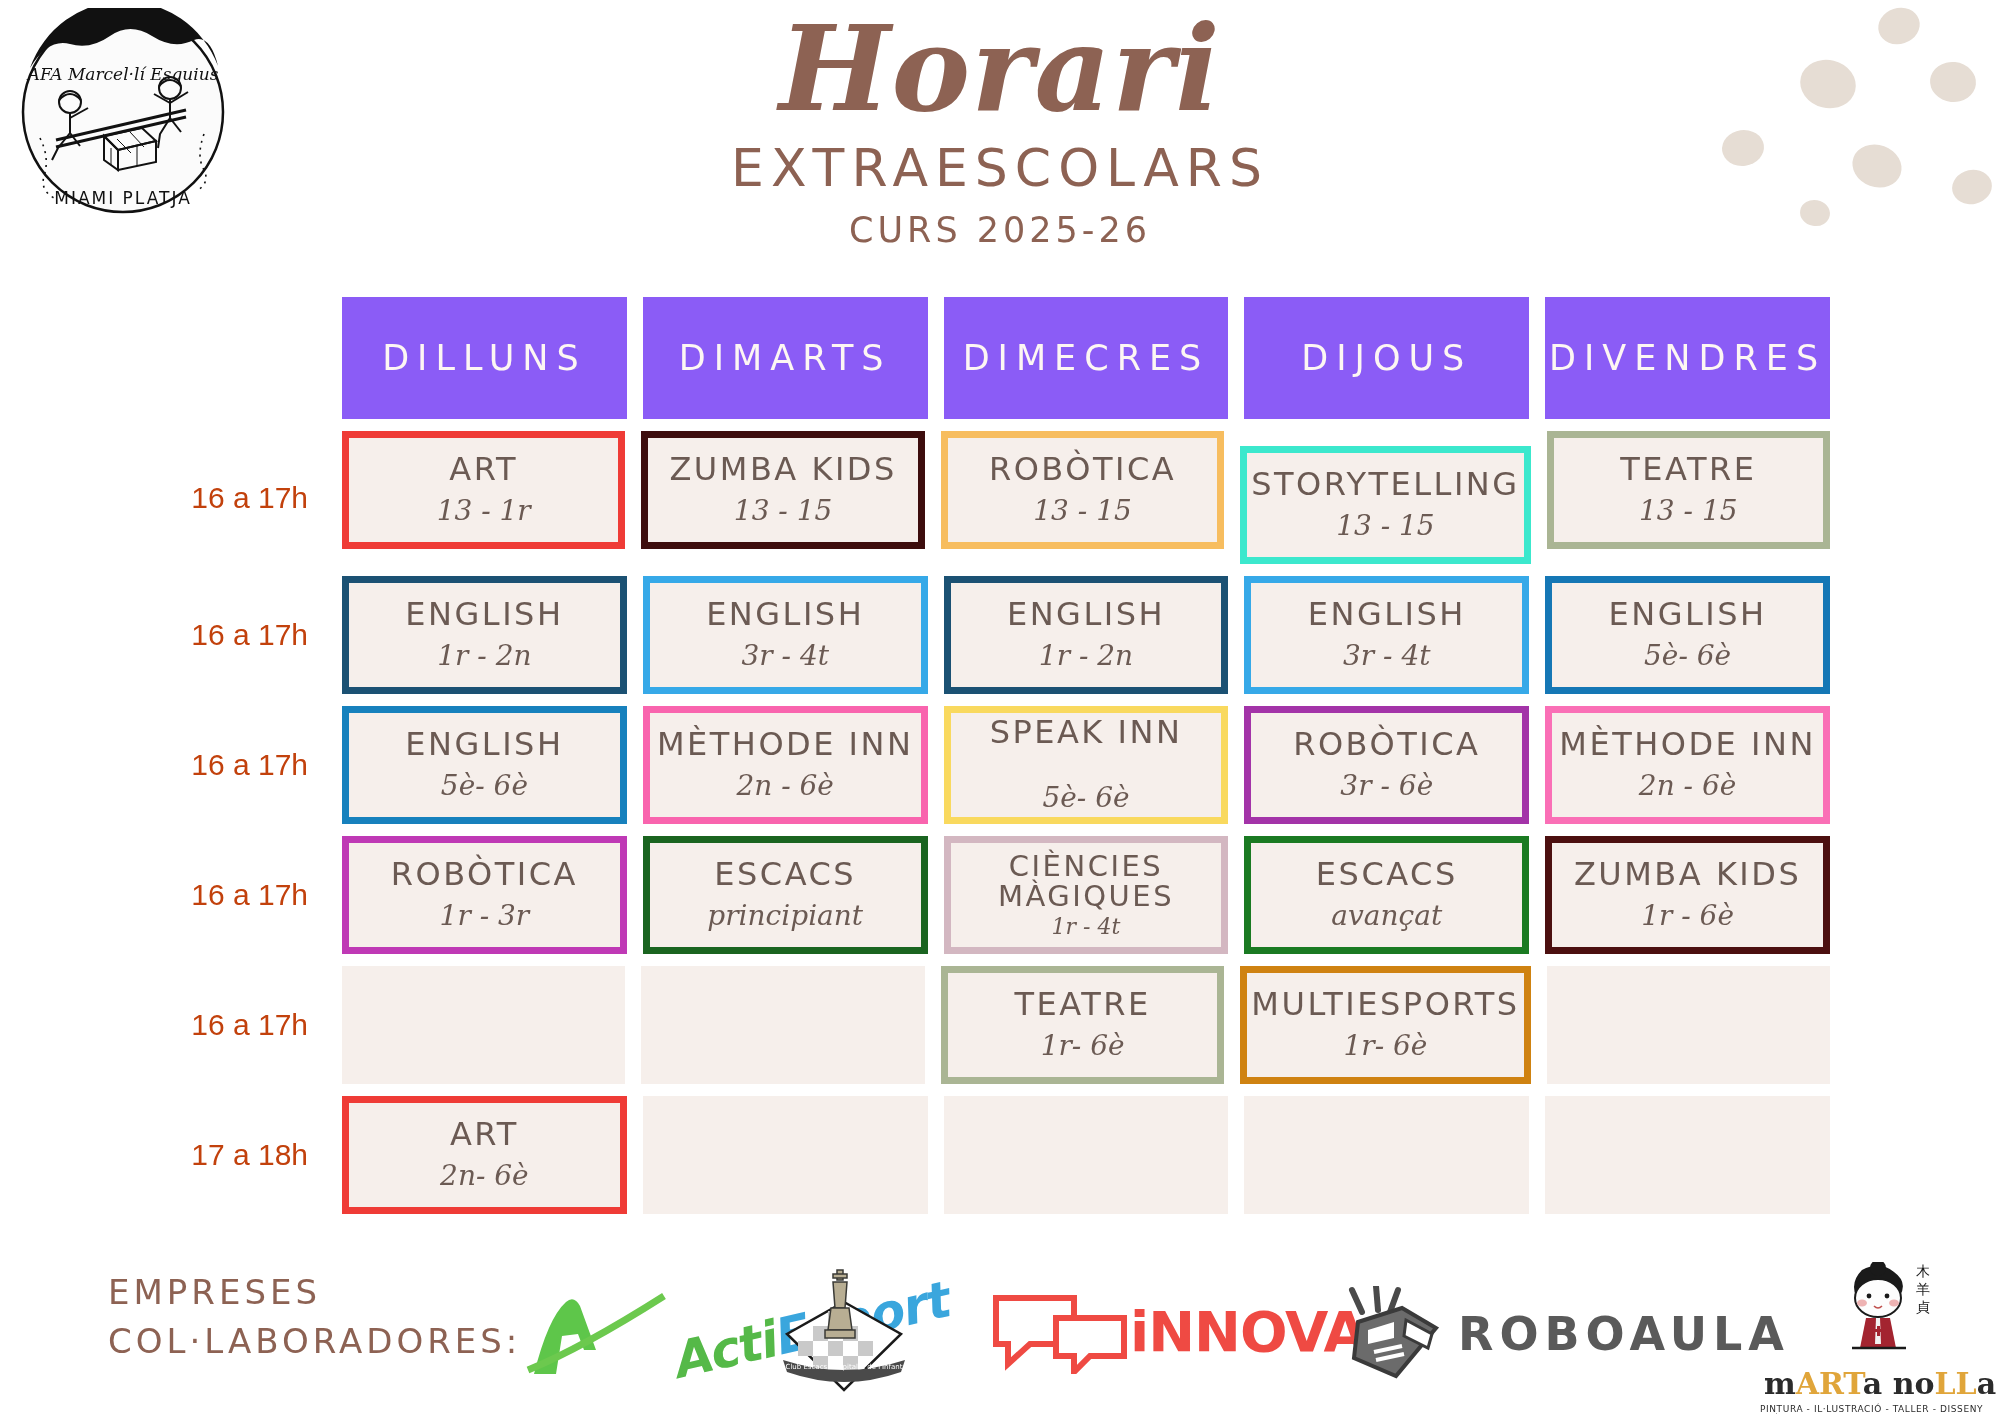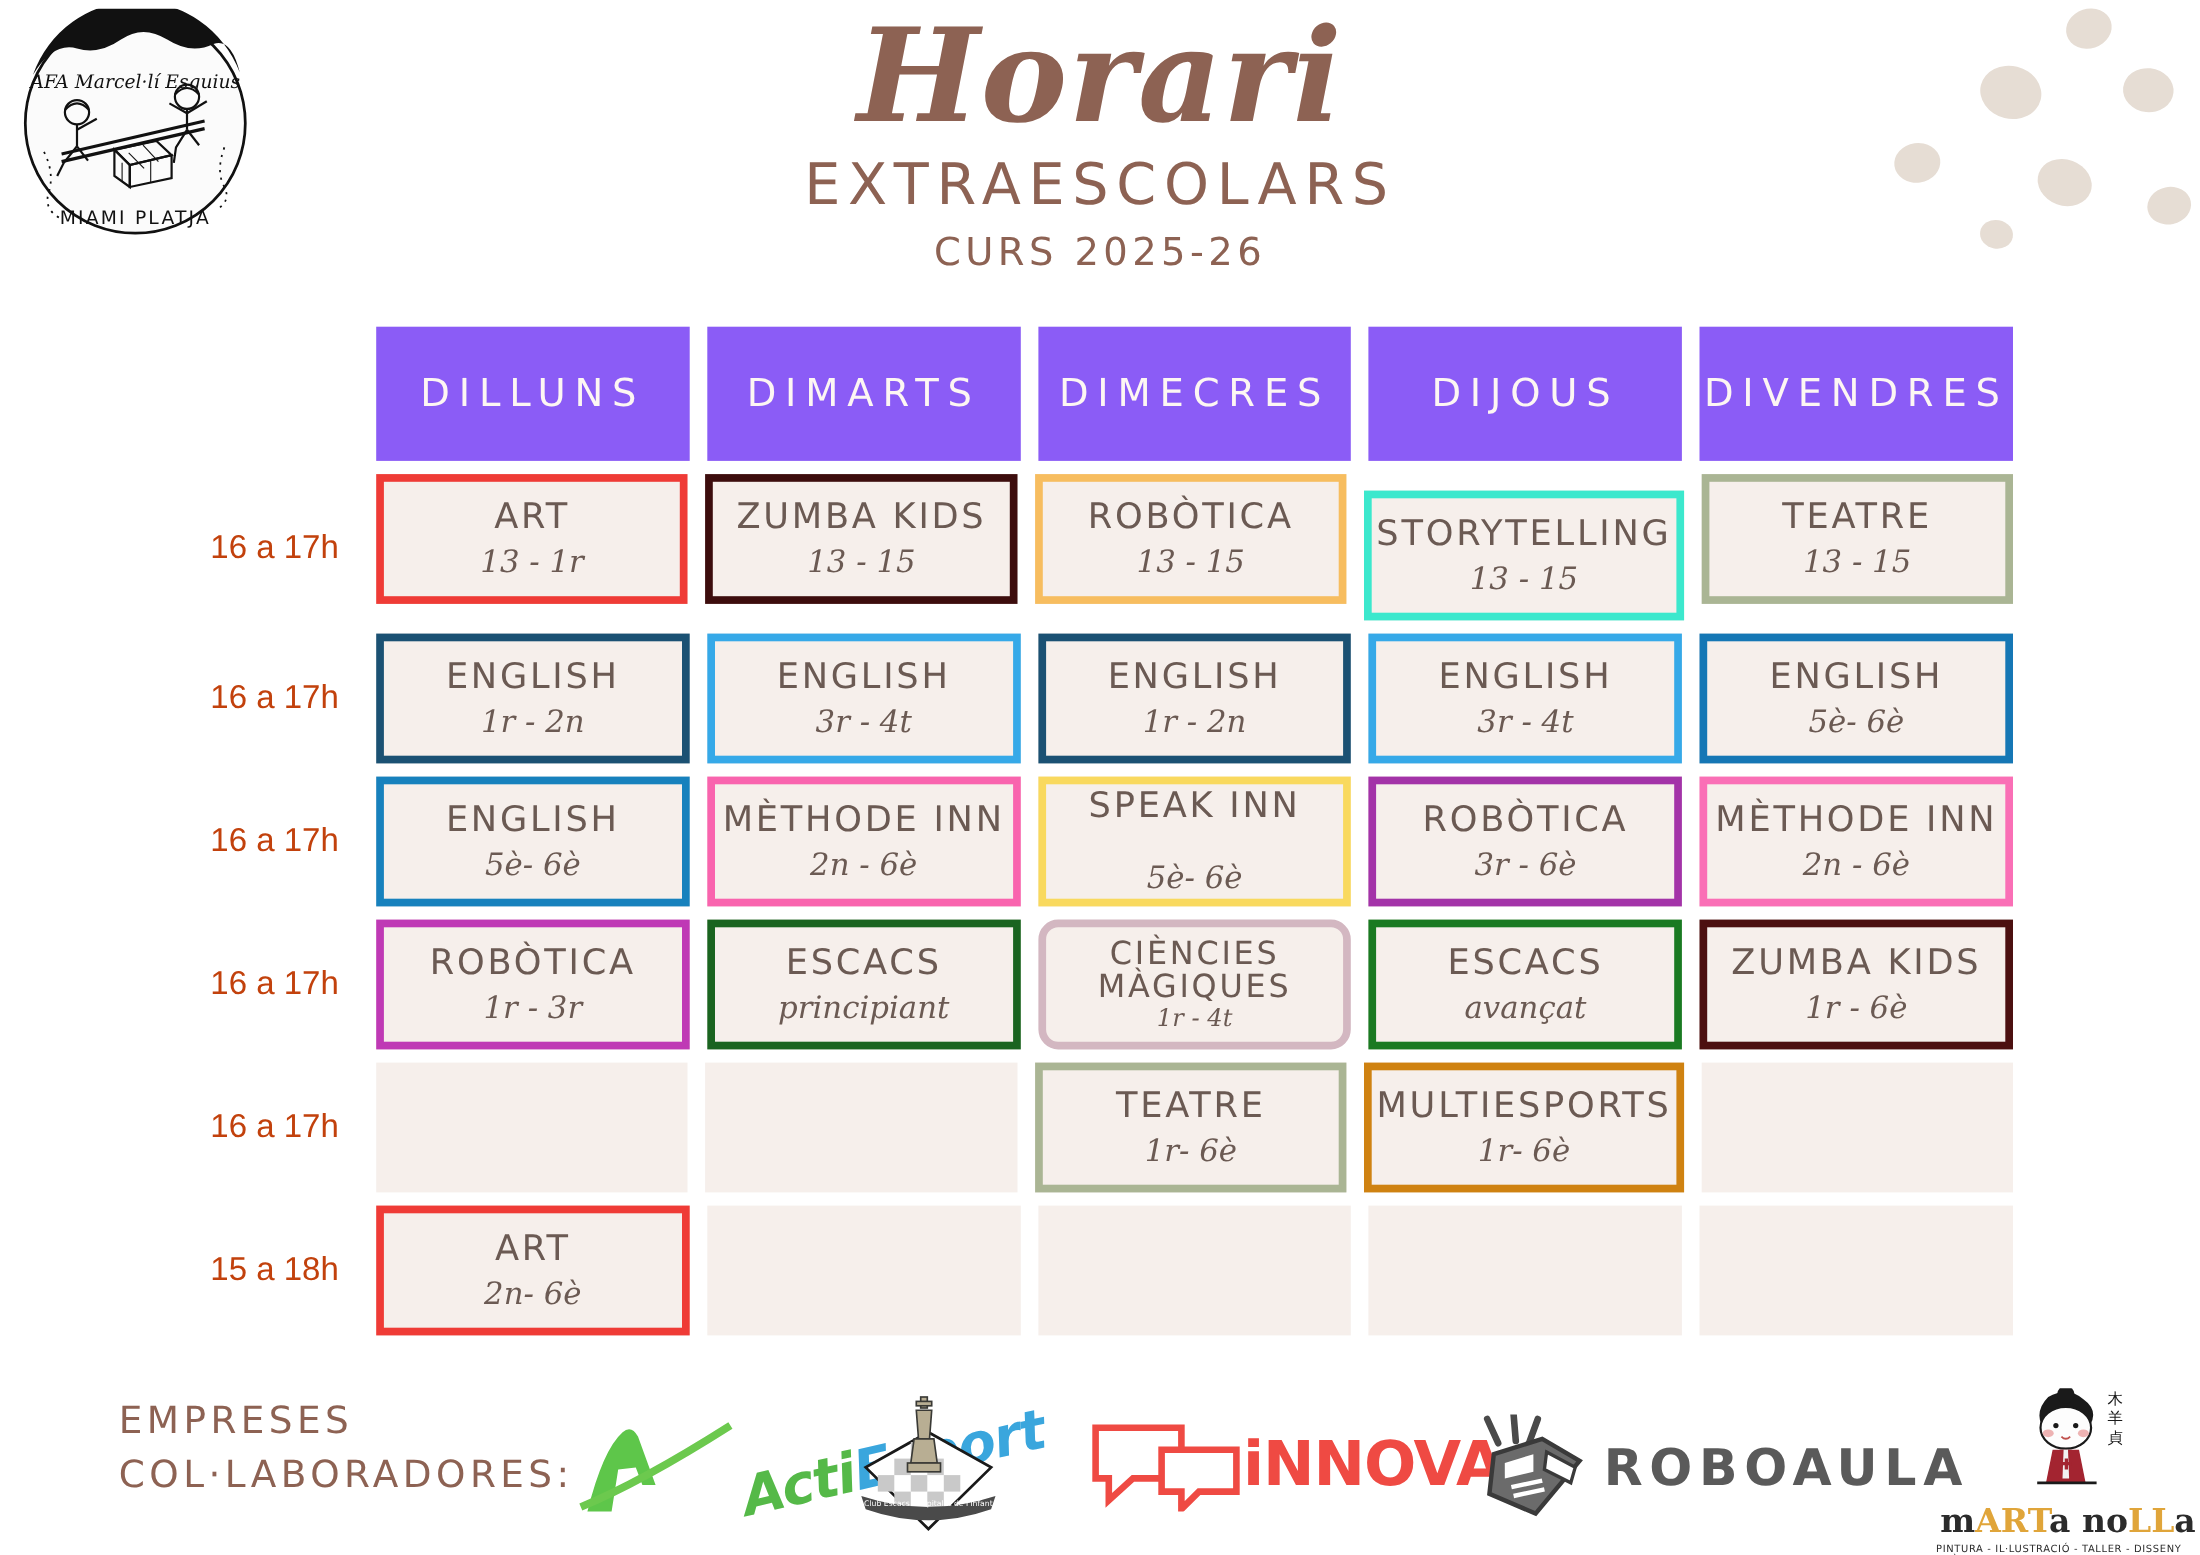--- a/index.html
+++ b/index.html
@@ -291,21 +291,21 @@
         <div class="grid-row">
           <div class="time-col">16 a 17h</div>
           <div class="cell" style="border-color: rgb(191, 57, 181);">
             <div class="c-name">ROBÒTICA</div>
             <div class="c-lvl">1r - 3r</div>
           </div>
           <div class="cell" style="border-color: rgb(26, 100, 32);">
             <div class="c-name">ESCACS</div>
             <div class="c-lvl">principiant</div>
           </div>
-          <div class="cell two-line" style="border-color: rgb(211, 183, 193); border-radius: 18px;">
+          <div class="cell two-line" style="border-color: rgb(211, 183, 193);">
             <div class="c-name">CIÈNCIES
 MÀGIQUES</div>
             <div class="c-lvl">1r - 4t</div>
           </div>
           <div class="cell" style="border-color: rgb(26, 122, 34);">
             <div class="c-name">ESCACS</div>
             <div class="c-lvl">avançat</div>
           </div>
           <div class="cell" style="border-color: rgb(76, 16, 16);">
             <div class="c-name">ZUMBA KIDS</div>
@@ -320,21 +320,21 @@
             <div class="c-name">TEATRE</div>
             <div class="c-lvl">1r- 6è</div>
           </div>
           <div class="cell" style="border-color: rgb(207, 130, 17);">
             <div class="c-name">MULTIESPORTS</div>
             <div class="c-lvl">1r- 6è</div>
           </div>
           <div class="cell empty"></div>
         </div>
         <div class="grid-row">
-          <div class="time-col">15 a 18h</div>
+          <div class="time-col">17 a 18h</div>
           <div class="cell" style="border-color: rgb(239, 59, 54);">
             <div class="c-name">ART</div>
             <div class="c-lvl">2n- 6è</div>
           </div>
           <div class="cell empty"></div>
           <div class="cell empty"></div>
           <div class="cell empty"></div>
           <div class="cell empty"></div>
         </div>
       </div>

